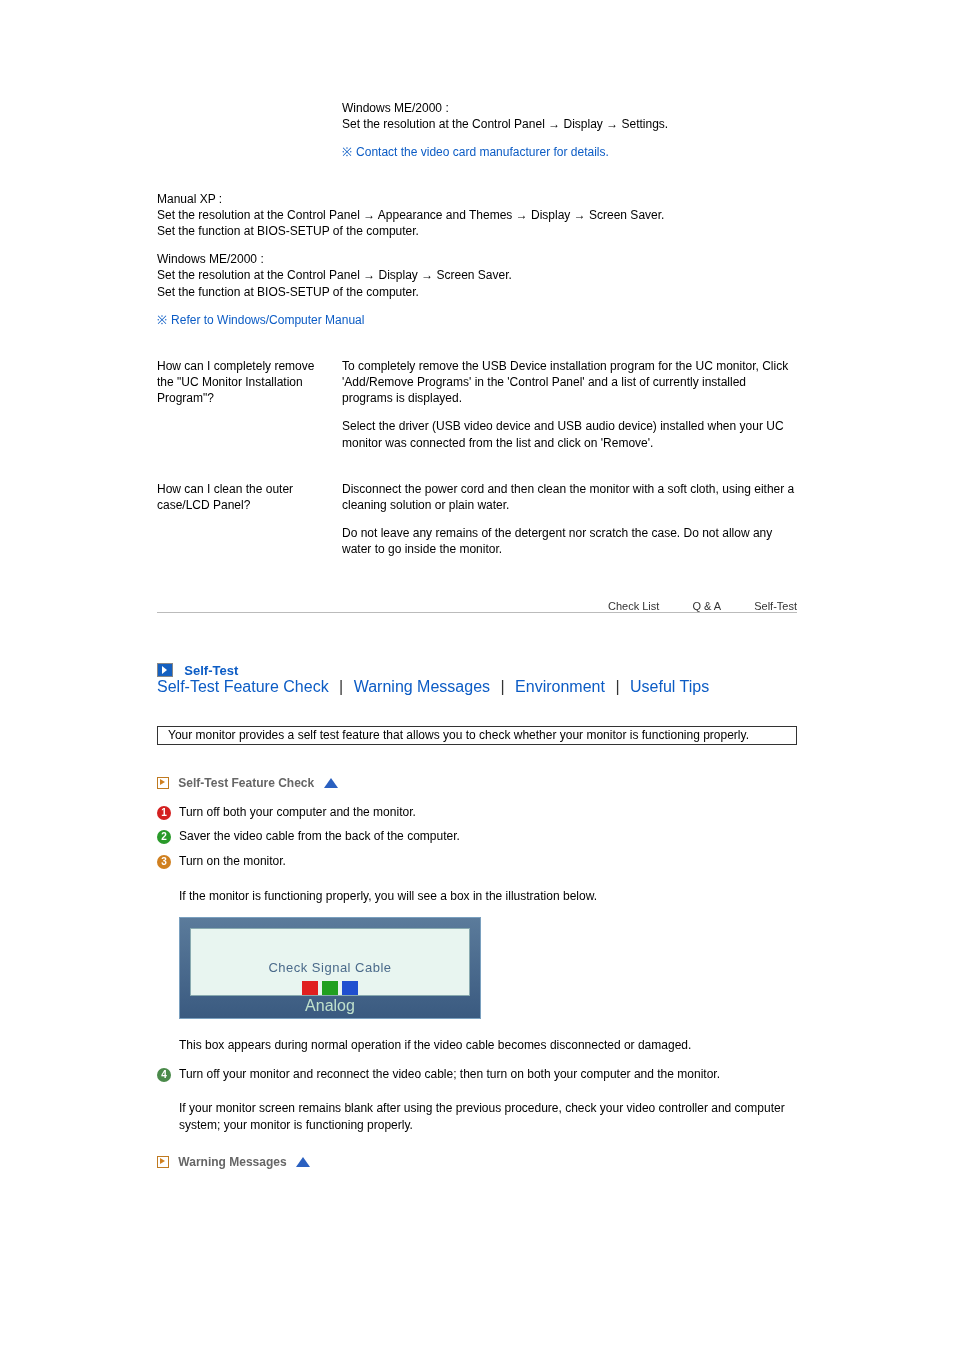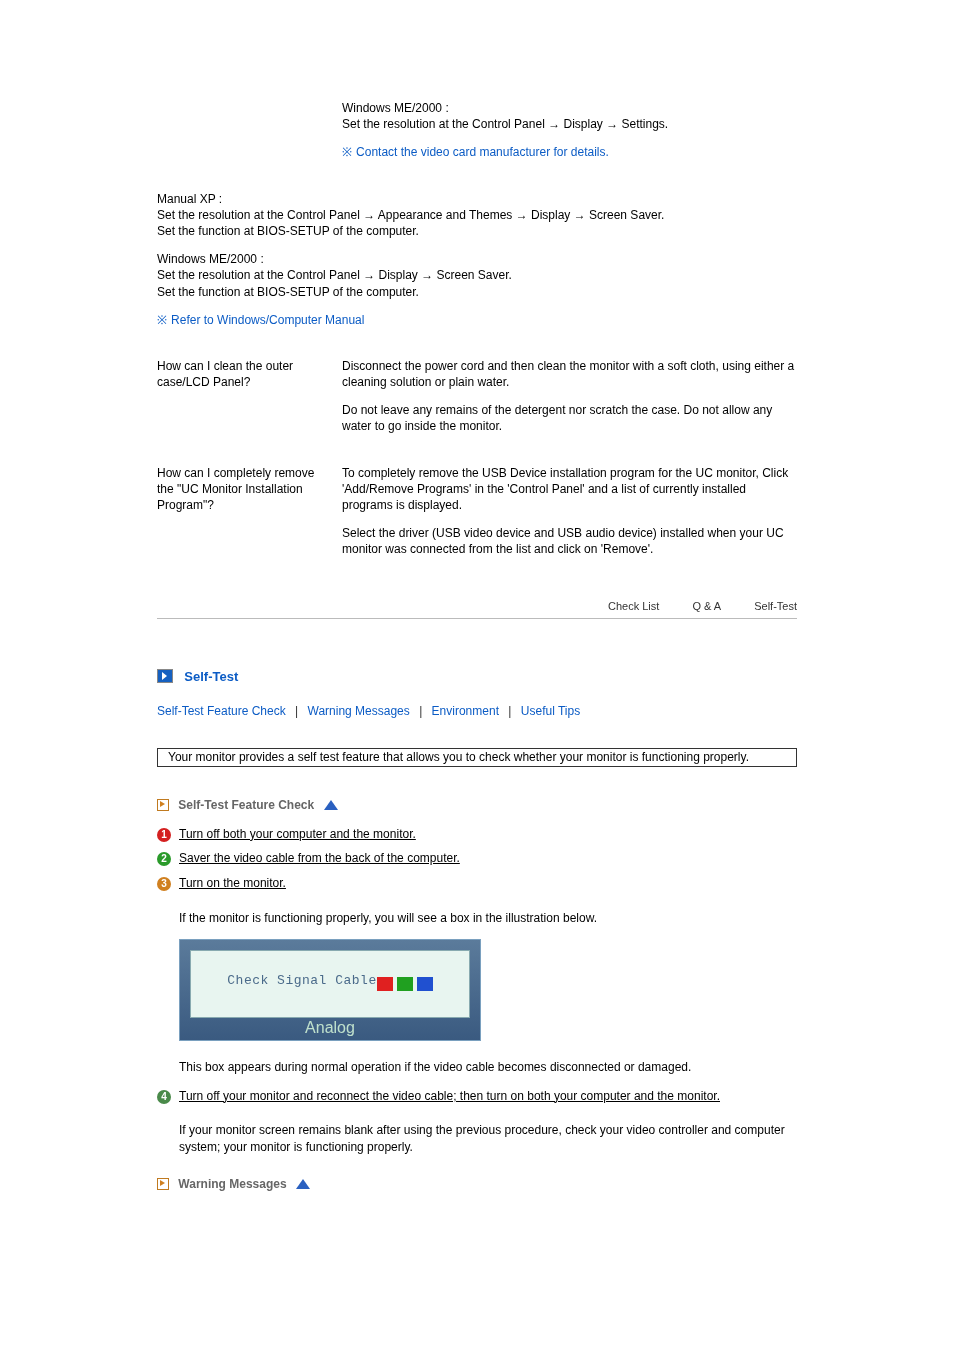--- a/index.html
+++ b/index.html
@@ -16,53 +16,53 @@
     padding-top: 100px;
     padding-bottom: 100px;
   }
   .qa-row { display: table; width: 100%; margin-bottom: 18px; }
   .qa-row .q { display: table-cell; width: 175px; vertical-align: top; padding-right: 10px; line-height: 1.35; }
   .qa-row .a { display: table-cell; vertical-align: top; line-height: 1.35; }
   .a .para { margin-bottom: 12px; }
   .note-blue { color: #0c5cc5; }
   .sym { color: #0c5cc5; margin-right: 4px; }
 
-  .tab-row { text-align: right; margin-top: 30px; border-bottom: 1px solid #bbb; padding-bottom: 6px; width: 640px; font-size: 11px; color: #333; }
+  .tab-row { text-align: right; margin-top: 30px; border-bottom: 1px solid #bbb; width: 640px; font-size: 11px; color: #333; }
   .tab-row span { display: inline-block; margin-left: 30px; }
 
   .section-title { margin-top: 50px; }
   .section-title .icon-box { display: inline-block; width: 14px; height: 12px; background: #1560c0; border: 1px solid #888; position: relative; vertical-align: middle; margin-right: 8px; }
   .section-title .icon-box:before { content: ""; position: absolute; left: 4px; top: 2px; border-left: 5px solid #fff; border-top: 4px solid transparent; border-bottom: 4px solid transparent; }
   .section-title .txt { font-weight: bold; color: #0c5cc5; font-size: 13px; vertical-align: middle; }
 
-  .sub-links { margin-top: 20px; margin-bottom: 30px; font-size: 12px; }
+  .sub-links { margin-bottom: 30px; font-size: 16px; }
   .sub-links a { color: #0c5cc5; }
   .sub-links .sep { color: #333; margin: 0 6px; }
 
   .intro-box { border: 1px solid #333; padding: 0 10px; line-height: 1.4; margin-bottom: 30px; }
 
   .subhead { margin-top: 20px; margin-bottom: 14px; }
   .subhead .icon-arrow { display: inline-block; width: 10px; height: 10px; border: 1px solid #c07a20; position: relative; vertical-align: middle; margin-right: 6px; background: #fff; }
   .subhead .icon-arrow:before { content: ""; position: absolute; left: 2px; top: 1px; border-left: 5px solid #d08020; border-top: 3.5px solid transparent; border-bottom: 3.5px solid transparent; }
   .subhead .txt { font-weight: bold; color: #666; font-size: 12px; vertical-align: middle; }
   .subhead .up-icon { display: inline-block; margin-left: 6px; vertical-align: middle; }
   .subhead .up-icon svg { display: block; }
 
   .step-row { display: flex; align-items: flex-start; margin-bottom: 8px; line-height: 1.4; }
   .step-row .num { flex: 0 0 22px; }
-  .step-row .step-txt { flex: 1; text-decoration: underline; }
+  .step-row .step-txt { flex: 1; }
   .num-badge { display: inline-block; width: 14px; height: 14px; border-radius: 50%; color: #fff; font-size: 10px; font-weight: bold; text-align: center; line-height: 14px; }
   .nb-red { background: #d42020; }
   .nb-green { background: #2a9a2a; }
   .nb-orange { background: #d08020; }
 
   .indent-block { margin-left: 22px; margin-top: 18px; margin-bottom: 12px; line-height: 1.4; }
 
   .signal-box { width: 300px; height: 100px; margin: 12px 0 14px 22px; position: relative; background: linear-gradient(#5b7b9b, #3a5a80); border: 1px solid #7aa0bf; }
-  .signal-inner { position: absolute; left: 10px; top: 10px; right: 10px; bottom: 22px; background: #e8f5f0; border: 1px solid #88aab0; display: flex; align-items: center; justify-content: center; font-family: Liberation Mono, monospace; }
+  .signal-inner { position: absolute; left: 10px; top: 10px; right: 10px; bottom: 22px; background: #e8f5f0; border: 1px solid #88aab0; display: flex; flex-direction: column; align-items: center; justify-content: flex-end; }
   .signal-inner .lbl { color: #4a6a8a; font-size: 13px; letter-spacing: .5px; margin-bottom: 6px; }
   .signal-squares { display: flex; gap: 4px; }
   .sq { width: 16px; height: 14px; }
   .sq-r { background: #e02020; }
   .sq-g { background: #20a020; }
   .sq-b { background: #2050d0; }
   .signal-label { position: absolute; left: 0; right: 0; bottom: 3px; text-align: center; color: #bfe0cc; font-size: 16px; }
 </style>
 </head>
 <body>
@@ -88,32 +88,32 @@
       <div class="para">
         <span>Windows ME/2000 :</span><br>
         <span>Set the resolution at the Control Panel → Display → Screen Saver.</span><br>
         <span>Set the function at BIOS-SETUP of the computer.</span>
       </div>
       <div class="para note-blue"><span class="sym">※</span><span>Refer to Windows/Computer Manual</span></div>
     </div>
   </div>
 
   <div class="qa-row">
+    <div class="q">How can I completely remove the "UC Monitor Installation Program"?</div>
+    <div class="a">
+      <div class="para">To completely remove the USB Device installation program for the UC monitor, Click 'Add/Remove Programs' in the 'Control Panel' and a list of currently installed programs is displayed.</div>
+      <div class="para">Select the driver (USB video device and USB audio device) installed when your UC monitor was connected from the list and click on 'Remove'.</div>
+    </div>
+  </div>
+
+  <div class="qa-row">
     <div class="q">How can I clean the outer case/LCD Panel?</div>
     <div class="a">
       <div class="para">Disconnect the power cord and then clean the monitor with a soft cloth, using either a cleaning solution or plain water.</div>
       <div class="para">Do not leave any remains of the detergent nor scratch the case. Do not allow any water to go inside the monitor.</div>
-    </div>
-  </div>
-
-  <div class="qa-row">
-    <div class="q">How can I completely remove the "UC Monitor Installation Program"?</div>
-    <div class="a">
-      <div class="para">To completely remove the USB Device installation program for the UC monitor, Click 'Add/Remove Programs' in the 'Control Panel' and a list of currently installed programs is displayed.</div>
-      <div class="para">Select the driver (USB video device and USB audio device) installed when your UC monitor was connected from the list and click on 'Remove'.</div>
     </div>
   </div>
 
   <div class="tab-row">
     <span>Check List</span>
     <span>Q &amp; A</span>
     <span>Self-Test</span>
   </div>
 
   <div class="section-title">

